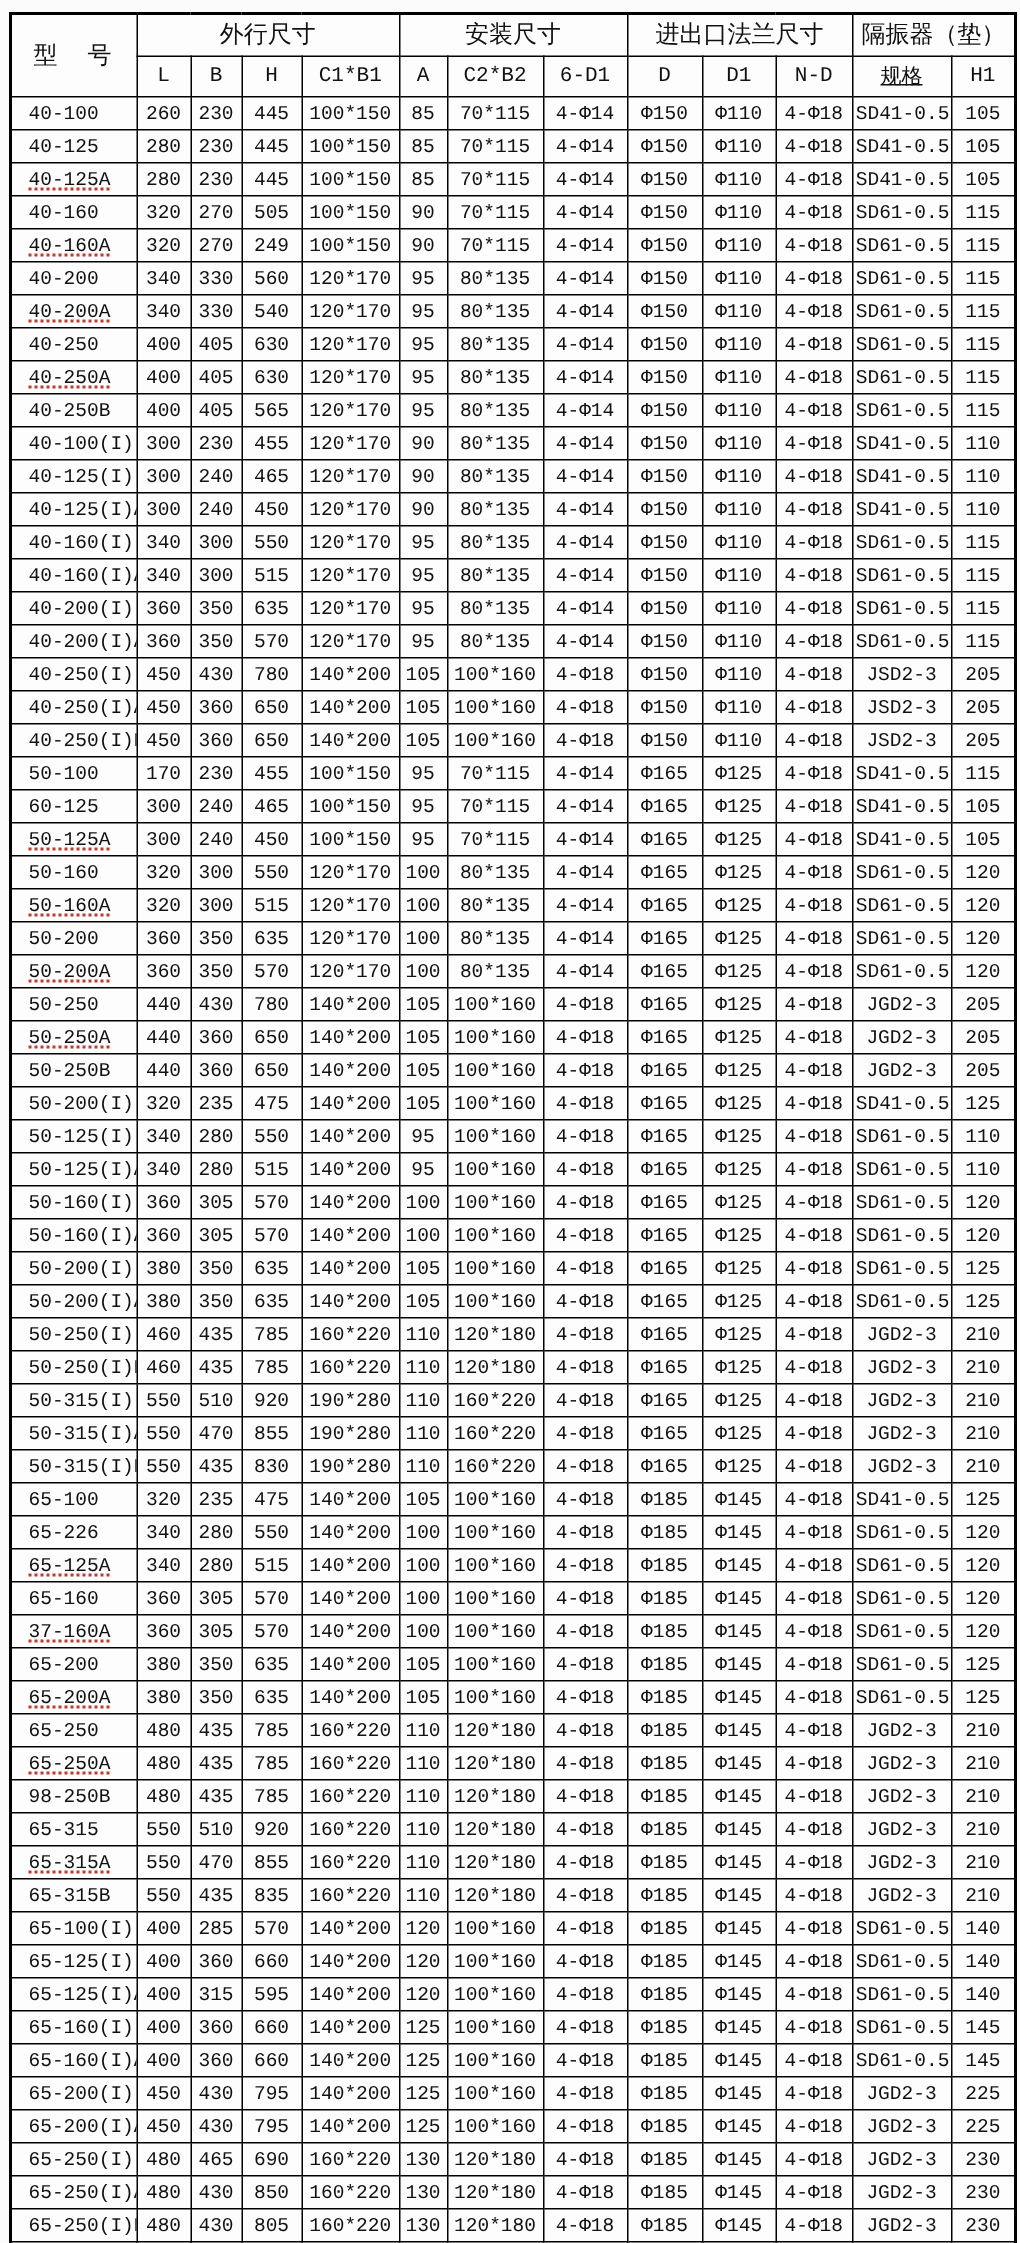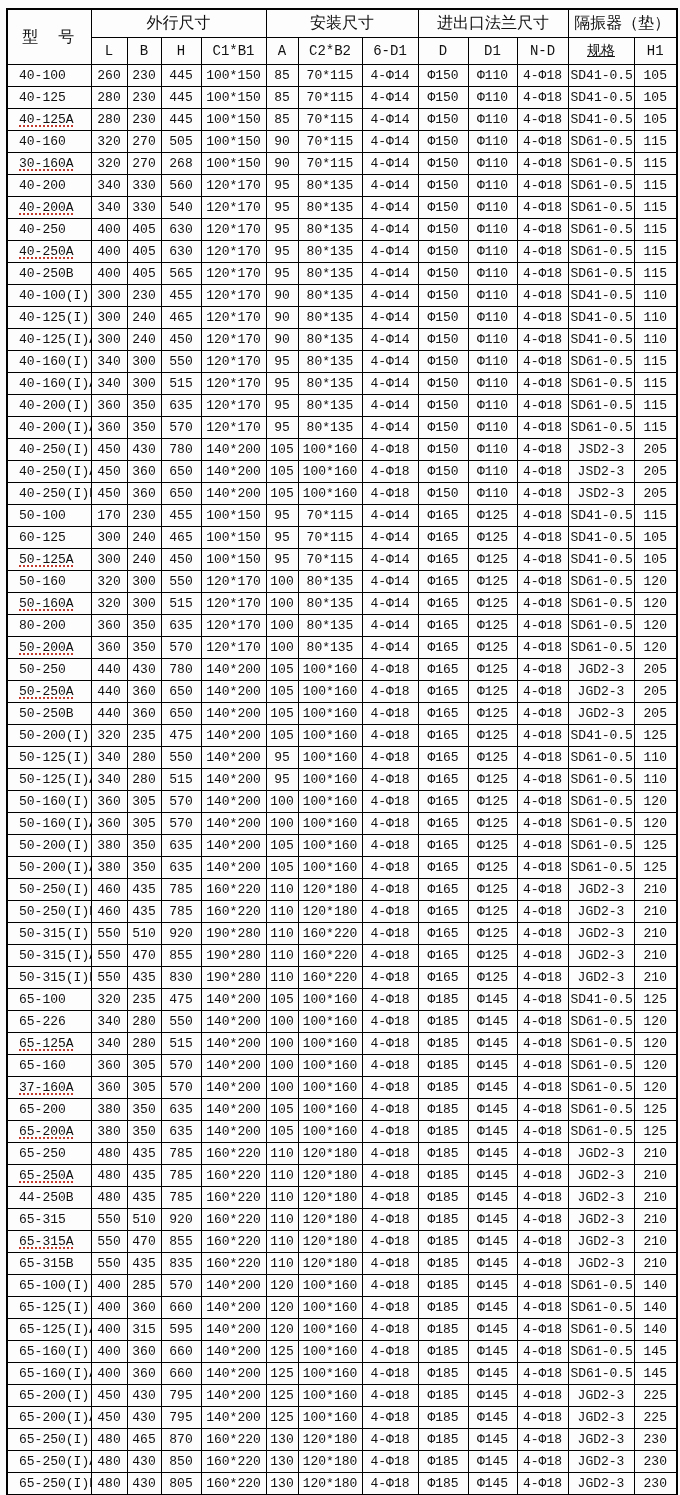--- a/index.html
+++ b/index.html
@@ -167,24 +167,24 @@
           <td>90</td>
           <td>70*115</td>
           <td>4-Φ14</td>
           <td>Φ150</td>
           <td>Φ110</td>
           <td>4-Φ18</td>
           <td>SD61-0.5</td>
           <td>115</td>
         </tr>
         <tr>
-          <td class="model"><span class="squiggle">30-160A</span></td>
+          <td class="model"><span class="squiggle">40-160A</span></td>
           <td>320</td>
           <td>270</td>
-          <td>268</td>
+          <td>249</td>
           <td>100*150</td>
           <td>90</td>
           <td>70*115</td>
           <td>4-Φ14</td>
           <td>Φ150</td>
           <td>Φ110</td>
           <td>4-Φ18</td>
           <td>SD61-0.5</td>
           <td>115</td>
         </tr>
@@ -482,21 +482,21 @@
           <td>100</td>
           <td>80*135</td>
           <td>4-Φ14</td>
           <td>Φ165</td>
           <td>Φ125</td>
           <td>4-Φ18</td>
           <td>SD61-0.5</td>
           <td>120</td>
         </tr>
         <tr>
-          <td class="model"><span>80-200</span></td>
+          <td class="model"><span>50-200</span></td>
           <td>360</td>
           <td>350</td>
           <td>635</td>
           <td>120*170</td>
           <td>100</td>
           <td>80*135</td>
           <td>4-Φ14</td>
           <td>Φ165</td>
           <td>Φ125</td>
           <td>4-Φ18</td>
@@ -872,21 +872,21 @@
           <td>110</td>
           <td>120*180</td>
           <td>4-Φ18</td>
           <td>Φ185</td>
           <td>Φ145</td>
           <td>4-Φ18</td>
           <td>JGD2-3</td>
           <td>210</td>
         </tr>
         <tr>
-          <td class="model"><span>44-250B</span></td>
+          <td class="model"><span>98-250B</span></td>
           <td>480</td>
           <td>435</td>
           <td>785</td>
           <td>160*220</td>
           <td>110</td>
           <td>120*180</td>
           <td>4-Φ18</td>
           <td>Φ185</td>
           <td>Φ145</td>
           <td>4-Φ18</td>
@@ -1040,21 +1040,21 @@
           <td>Φ185</td>
           <td>Φ145</td>
           <td>4-Φ18</td>
           <td>JGD2-3</td>
           <td>225</td>
         </tr>
         <tr>
           <td class="model"><span>65-250(I)</span></td>
           <td>480</td>
           <td>465</td>
-          <td>870</td>
+          <td>690</td>
           <td>160*220</td>
           <td>130</td>
           <td>120*180</td>
           <td>4-Φ18</td>
           <td>Φ185</td>
           <td>Φ145</td>
           <td>4-Φ18</td>
           <td>JGD2-3</td>
           <td>230</td>
         </tr>

